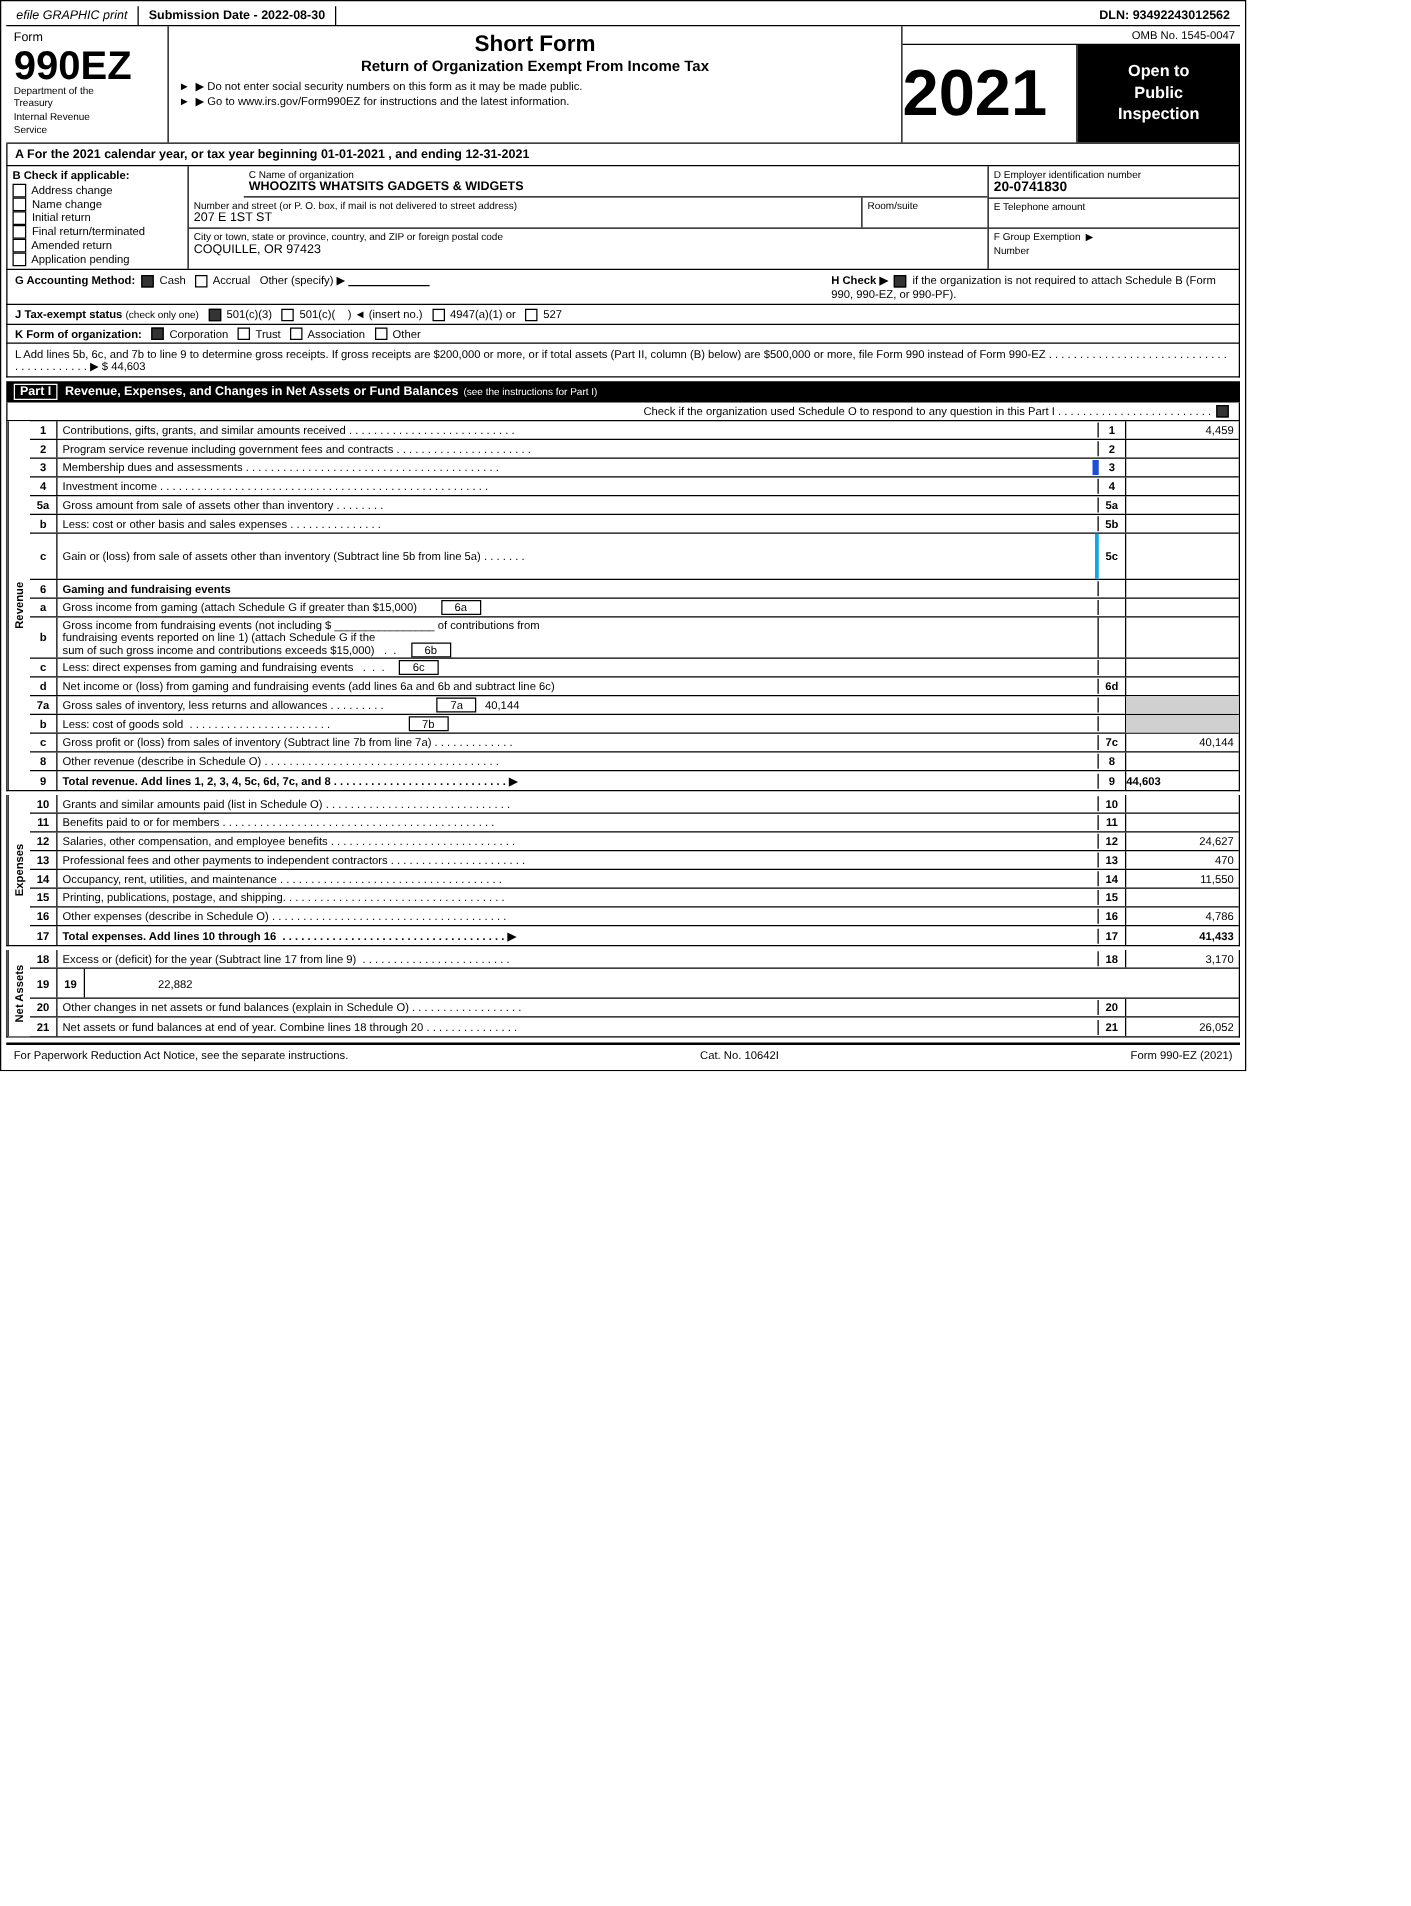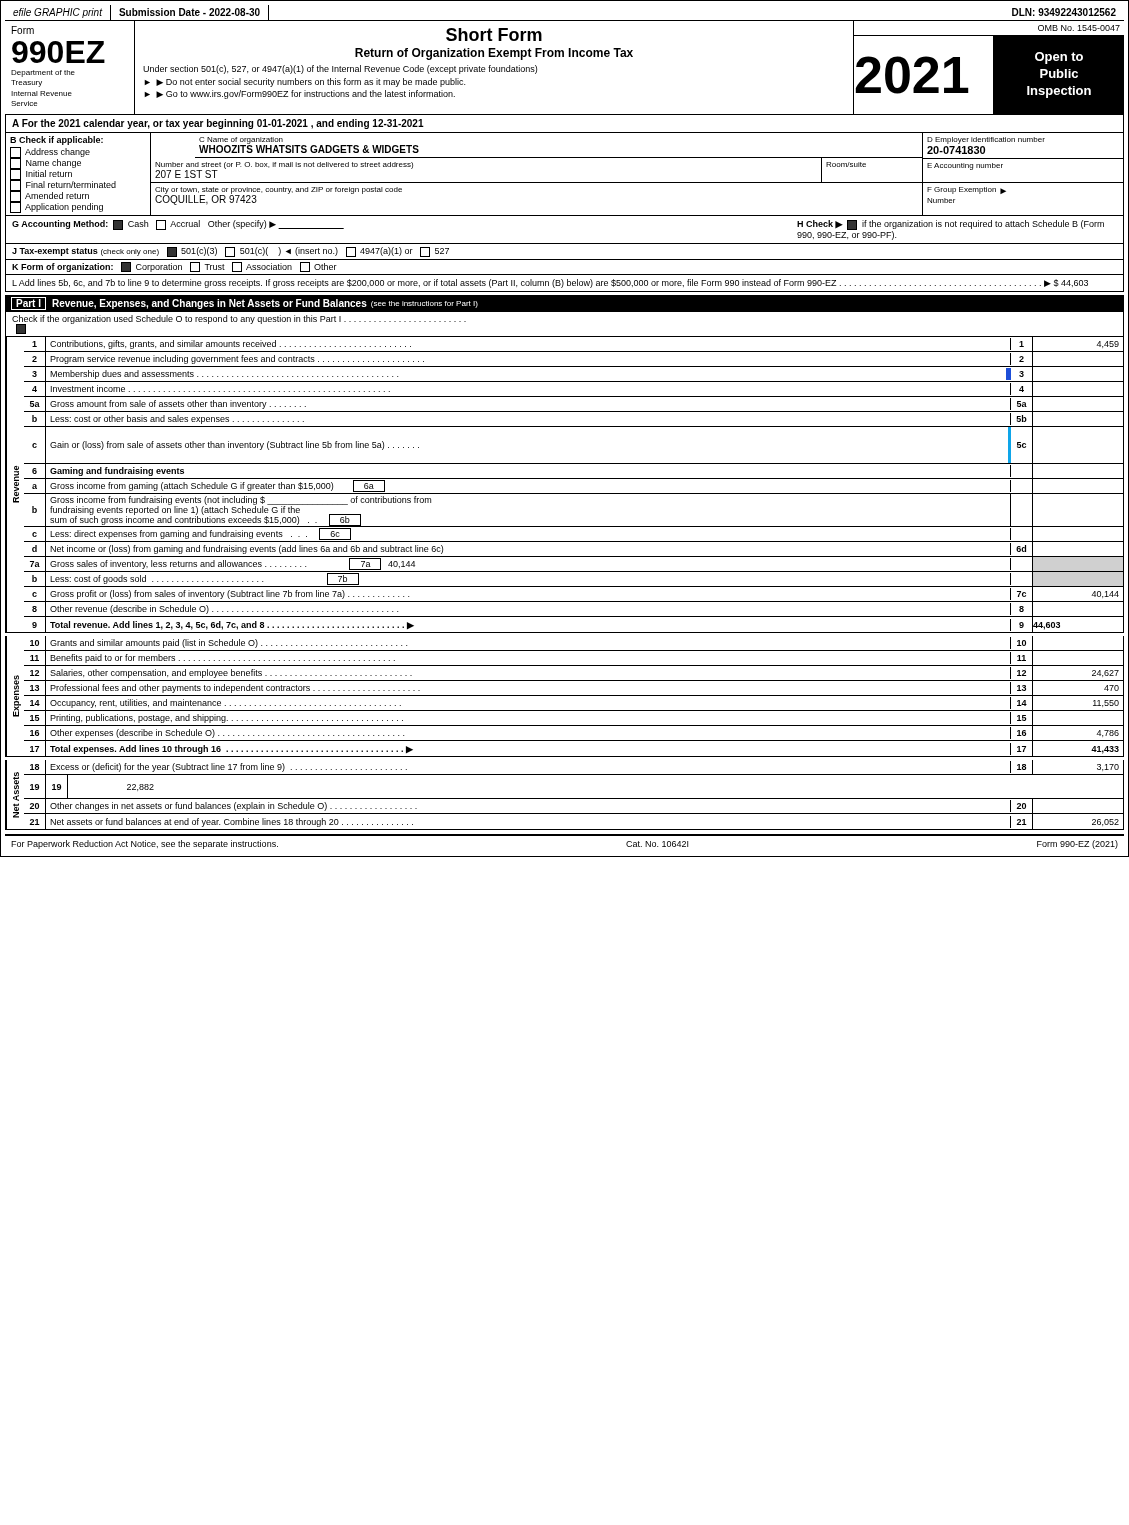--- a/index.html
+++ b/index.html
@@ -1,17 +1,17 @@
 <!DOCTYPE html>
 <html><head>
   <meta charset="utf-8">
   <style>
     * { box-sizing: border-box; margin: 0; padding: 0; }
     body { font-family: Arial, sans-serif; font-size: 10px; background: white; color: black; width: 1129px; }
-    .page { width: 1129px; padding: 4px; border: 1px solid #000; }
+    .page { width: 997px; padding: 4px; border: 1px solid #000; }
     
     .check-inline { width: 11px; height: 11px; border: 1px solid #000; display: inline-block; vertical-align: middle; margin-right: 2px; }
     .check-filled { background: #333; }
   </style>
 </head>
 <body>
 
 <div class="page">
 
   <div style="display:flex; border-bottom: 1px solid #000; font-size:10px;">
@@ -29,21 +29,20 @@
         <div>Department of the</div>
         <div>Treasury</div>
         <div>Internal Revenue</div>
         <div>Service</div>
       </div>
     </div>
 
     <div style="flex:1; padding:4px 8px; border-right:1px solid #000; text-align:center;">
       <div style="font-size:18px; font-weight:bold;">Short Form</div>
       <div style="font-size:12px; font-weight:bold; margin-bottom:4px;">Return of Organization Exempt From Income Tax</div>
-      <div style="font-size:9px; text-align:left; margin-bottom:3px;">Under section 501(c), 527, or 4947(a)(1) of the Internal Revenue Code (except private foundations)</div>
       <div style="font-size:9px; text-align:left; margin-bottom:2px; display:flex; align-items:center;">
         <span>►</span>&nbsp;<span style="margin-left:2px;">▶ Do not enter social security numbers on this form as it may be made public.</span>
       </div>
       <div style="font-size:9px; text-align:left; display:flex; align-items:center;">
         <span>►</span>&nbsp;<span><span style="margin-left:2px;">▶ Go to www.irs.gov/Form990EZ for instructions and the latest information.</span></span>
       </div>
     </div>
 
     <div style="display:flex; flex-direction:column; width:270px;">
       <div style="text-align:right; font-size:9px; padding:2px 4px; border-bottom:1px solid #000;">OMB No. 1545-0047</div>
@@ -108,21 +107,21 @@
         <div style="font-size:10px;">COQUILLE, OR  97423</div>
       </div>
     </div>
 
     <div style="width:200px;">
       <div style="border-bottom:1px solid #000; padding:2px 4px;">
         <div style="font-size:8px;">D Employer identification number</div>
         <div style="font-size:11px; font-weight:bold;">20-0741830</div>
       </div>
       <div style="border-bottom:1px solid #000; padding:2px 4px; min-height:24px;">
-        <div style="font-size:8px;">E Accounting number</div>
+        <div style="font-size:8px;">E Telephone amount</div>
         <div style="font-size:10px;"></div>
       </div>
       <div style="padding:2px 4px; min-height:24px;">
         <div style="font-size:8px; display:flex;">
           <span>F Group Exemption</span>&nbsp;
           <span style="font-size:10px;">►</span>
         </div>
         <div style="font-size:8px;">Number</div>
       </div>
     </div>
@@ -162,21 +161,21 @@
   </div>
 
   <div style="border:1px solid #000; border-top:none; padding:3px 6px; font-size:9px;">L Add lines 5b, 6c, and 7b to line 9 to determine gross receipts. If gross receipts are $200,000 or more, or if total assets (Part II, column (B) below) are $500,000 or more, file Form 990 instead of Form 990-EZ . . . . . . . . . . . . . . . . . . . . . . . . . . . . . . . . . . . . . . . . . ▶ $ 44,603</div>
 
   <div style="background:#000; color:white; padding:2px 6px; font-size:10px; font-weight:bold; display:flex; align-items:center; margin-top:3px;">
     <span style="border:1px solid white; padding:0 4px; margin-right:6px;">Part I</span>
     <span>Revenue, Expenses, and Changes in Net Assets or Fund Balances</span>
     <span style="font-size:8px; font-weight:normal; margin-left:4px;">(see the instructions for Part I)</span>
   </div>
 
-  <div style="border:1px solid #000; border-top:none; padding:2px 6px; font-size:9px; display:flex; justify-content:flex-end;flex-direction:column;">
+  <div style="border:1px solid #000; border-top:none; padding:2px 6px; font-size:9px; display:flex; justify-content:flex-end;">
     <span>Check if the organization used Schedule O to respond to any question in this Part I . . . . . . . . . . . . . . . . . . . . . . . . .</span>
     <span class="check-inline check-filled" style="width:10px;height:10px; margin-left:4px;"></span>
   </div>
 
   <div style="display:flex; border:1px solid #000; border-top:none;">
     <div style="writing-mode:vertical-lr; transform:rotate(180deg); font-weight:bold; font-size:9px; background:white; border-right:1px solid #000; display:flex; align-items:center; justify-content:center; padding:2px 3px; text-align:center; min-width:18px;">Revenue</div>
     <div style="flex:1;">
 
       <div style="display:flex; border-bottom:1px solid #000; min-height:15px; align-items:center;">
         <div style="width:22px; text-align:center; font-weight:bold; font-size:9px; border-right:1px solid #000; align-self:stretch; display:flex; align-items:center; justify-content:center;">1</div>

